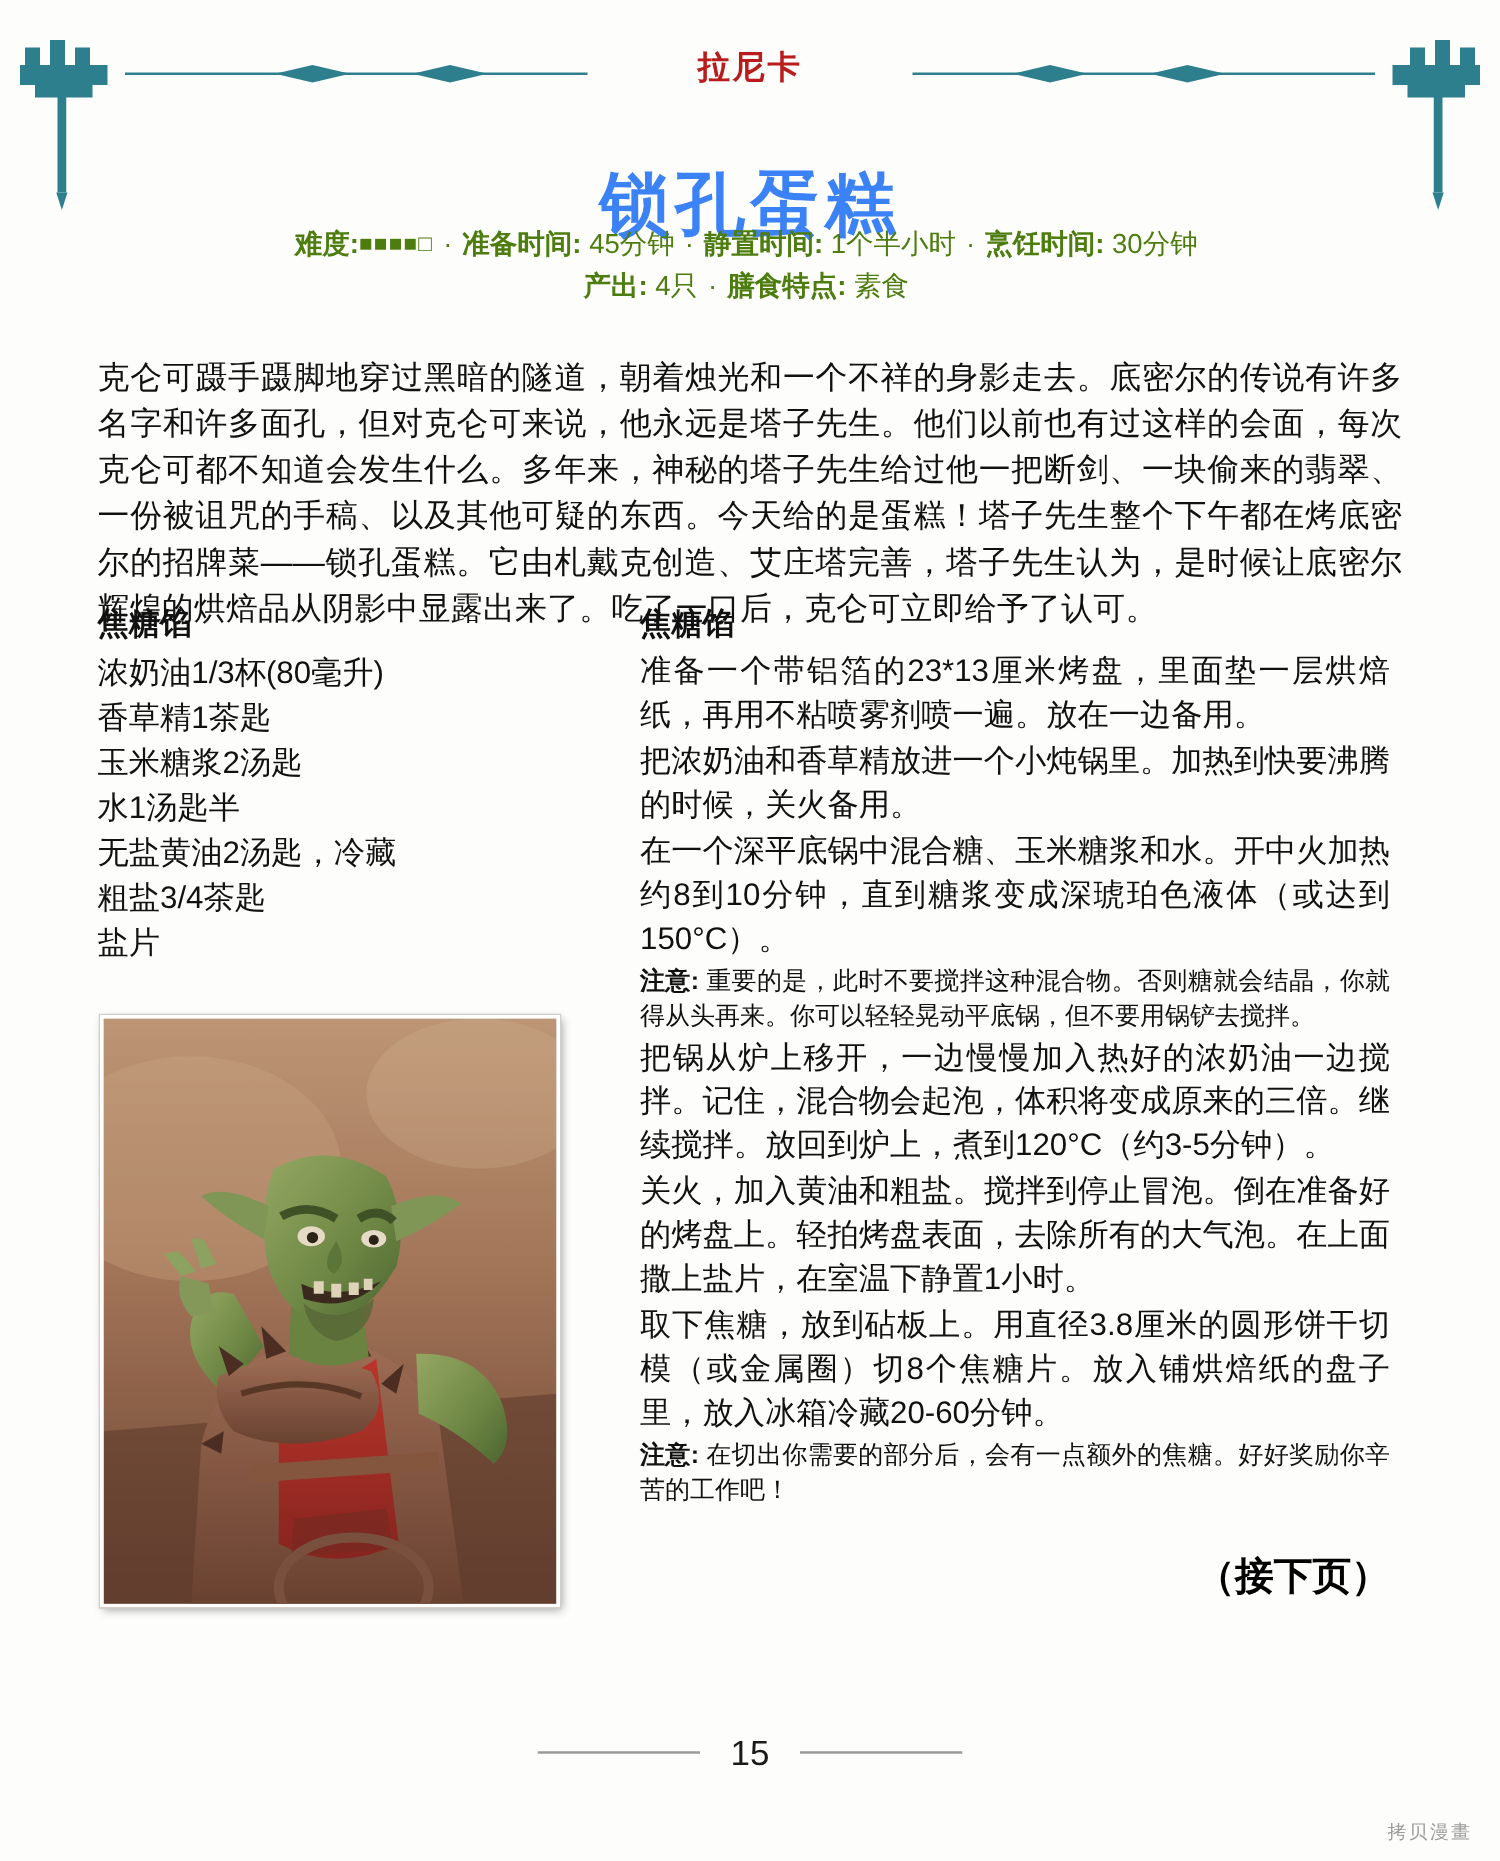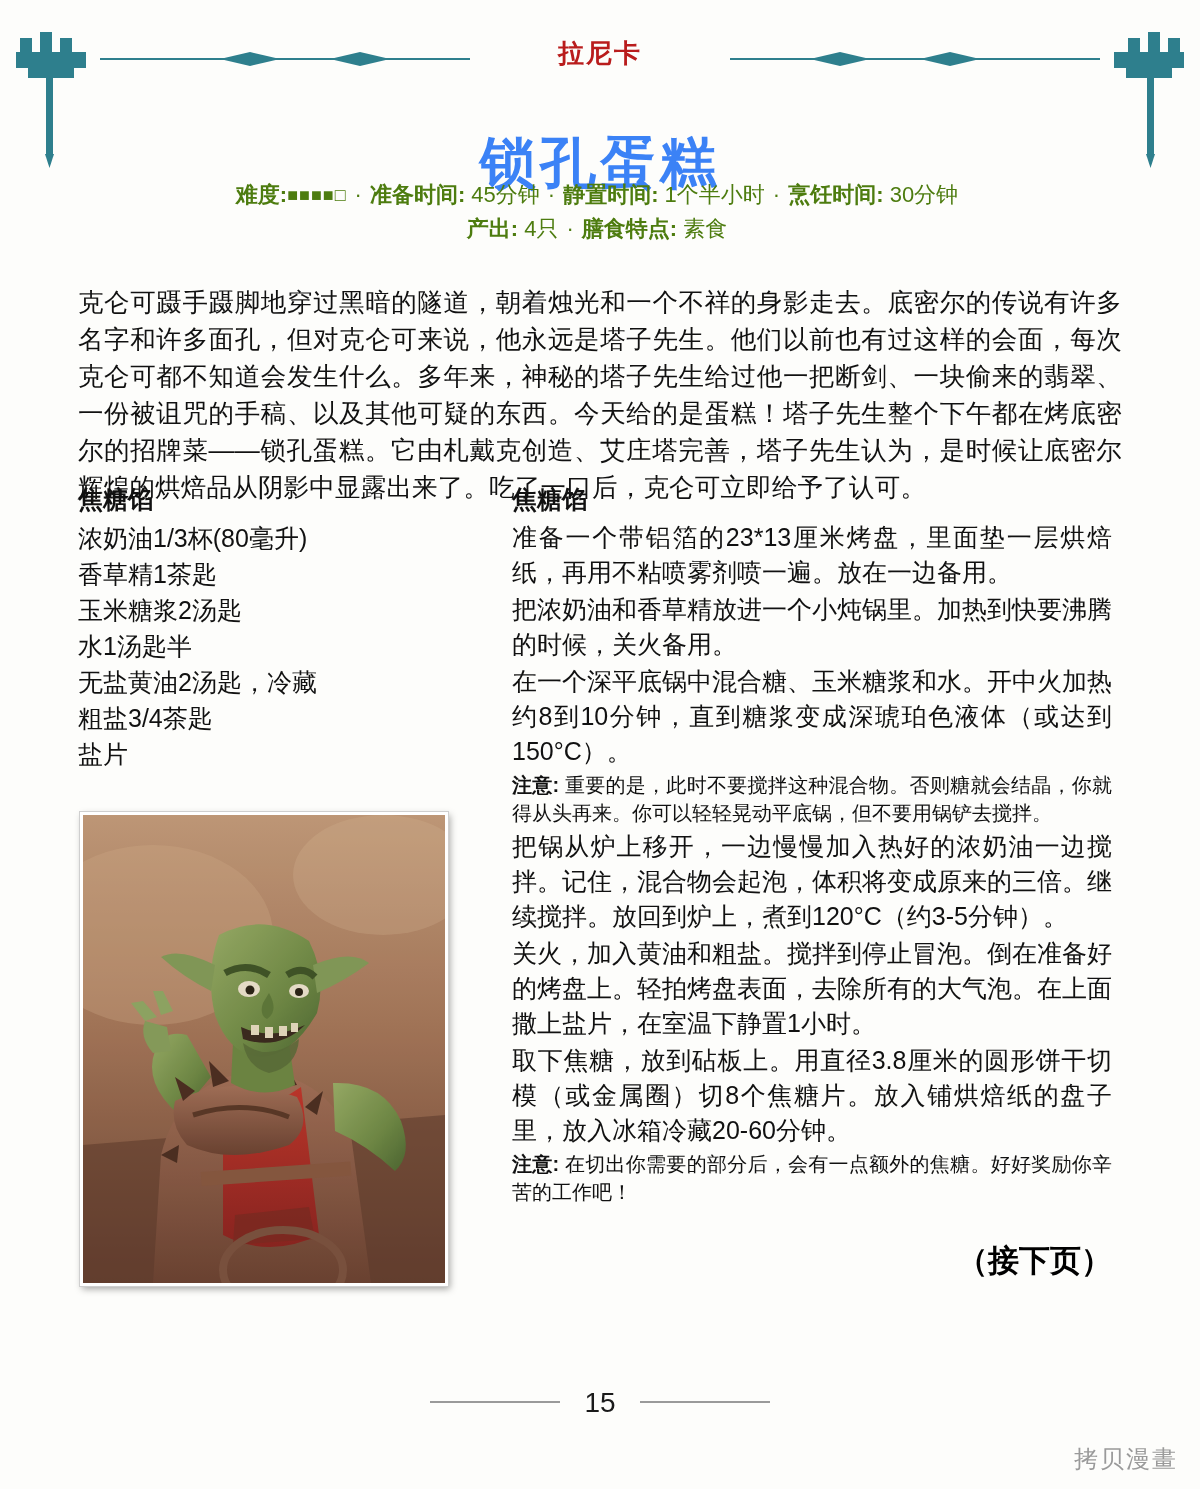--- a/index.html
+++ b/index.html
@@ -181,21 +181,21 @@
     left: 0;
     right: 0;
     text-align: center;
     font-size: 28px;
     color: #1a1a1a;
   }
   .watermark {
     position: absolute;
     right: 22px;
     bottom: 14px;
-    font-size: 24px;
+    font-size: 15px;
     color: #9a9a9a;
     letter-spacing: 2px;
   }
 </style>
 </head>
 <body>
 
 <div class="page">
 
   <div class="corner left">

